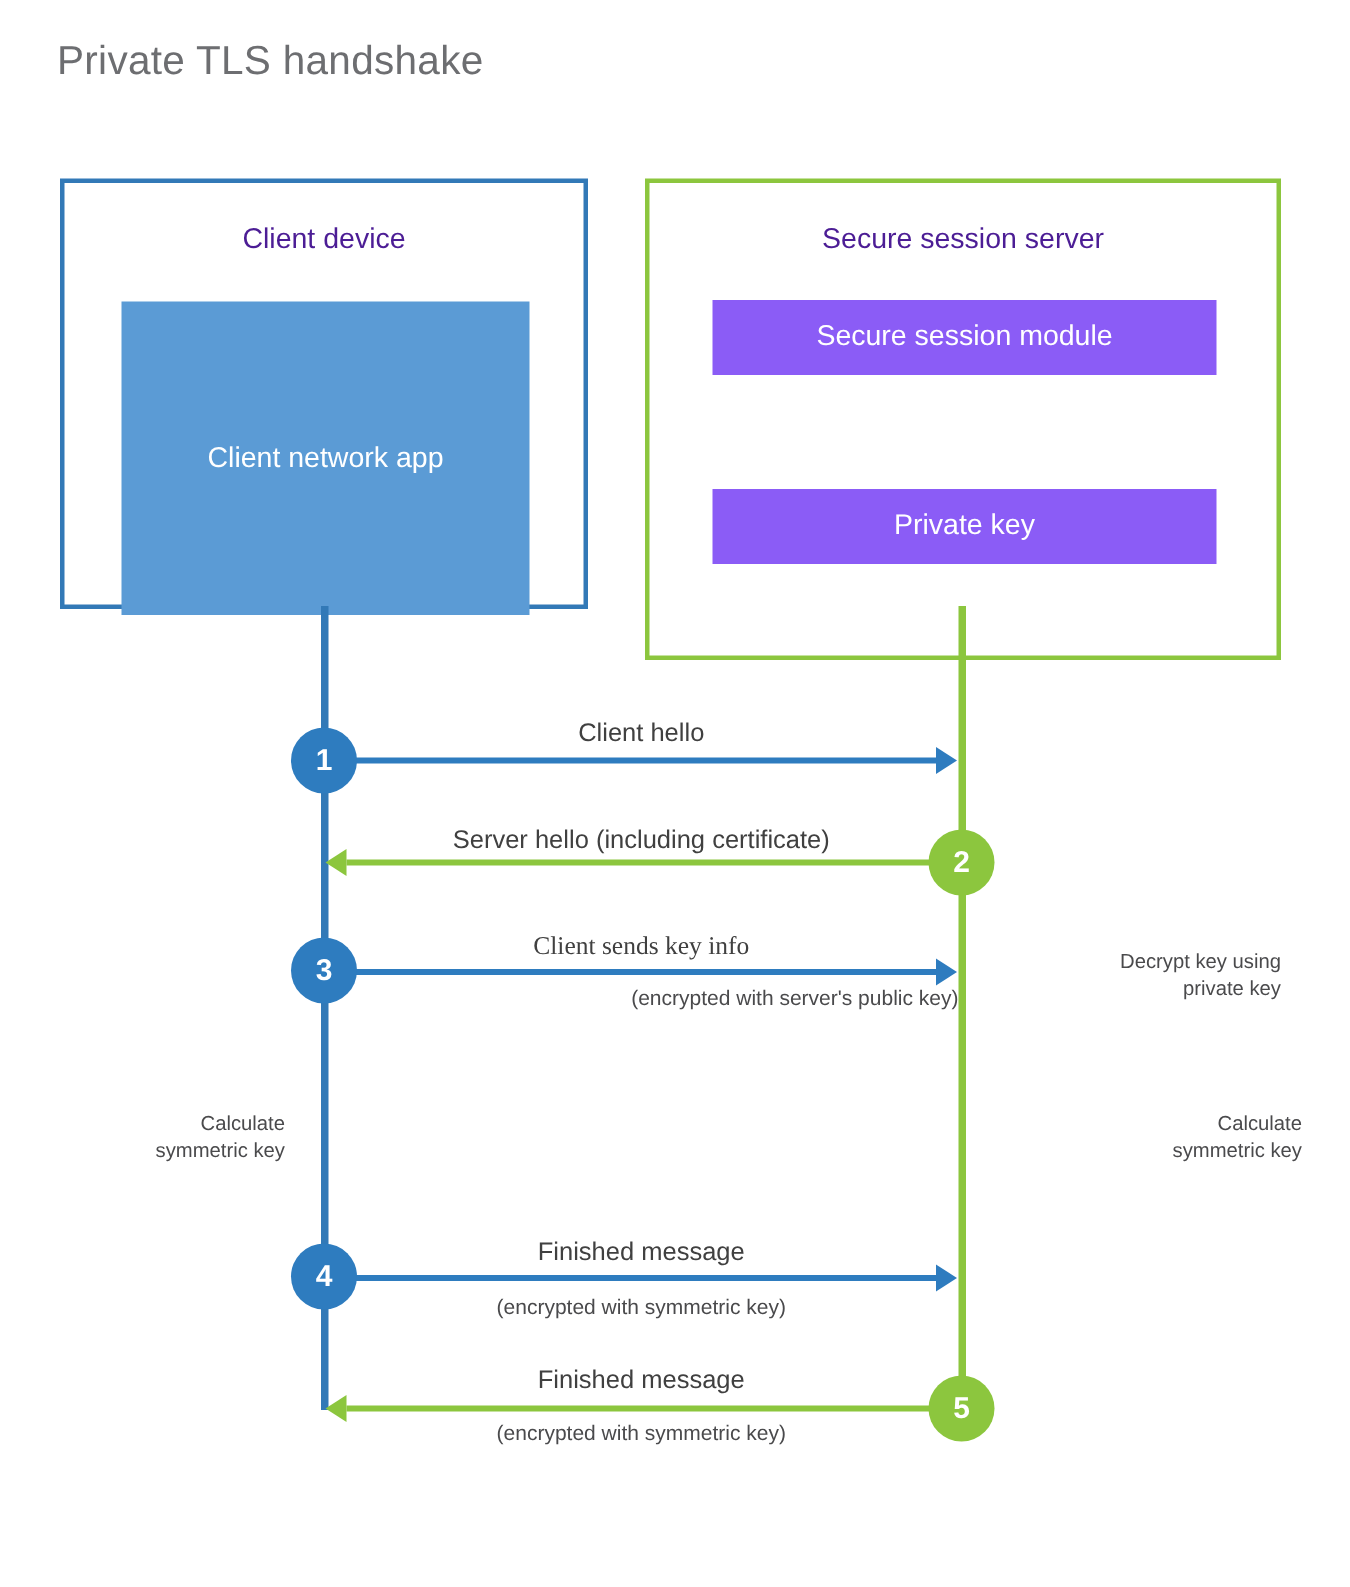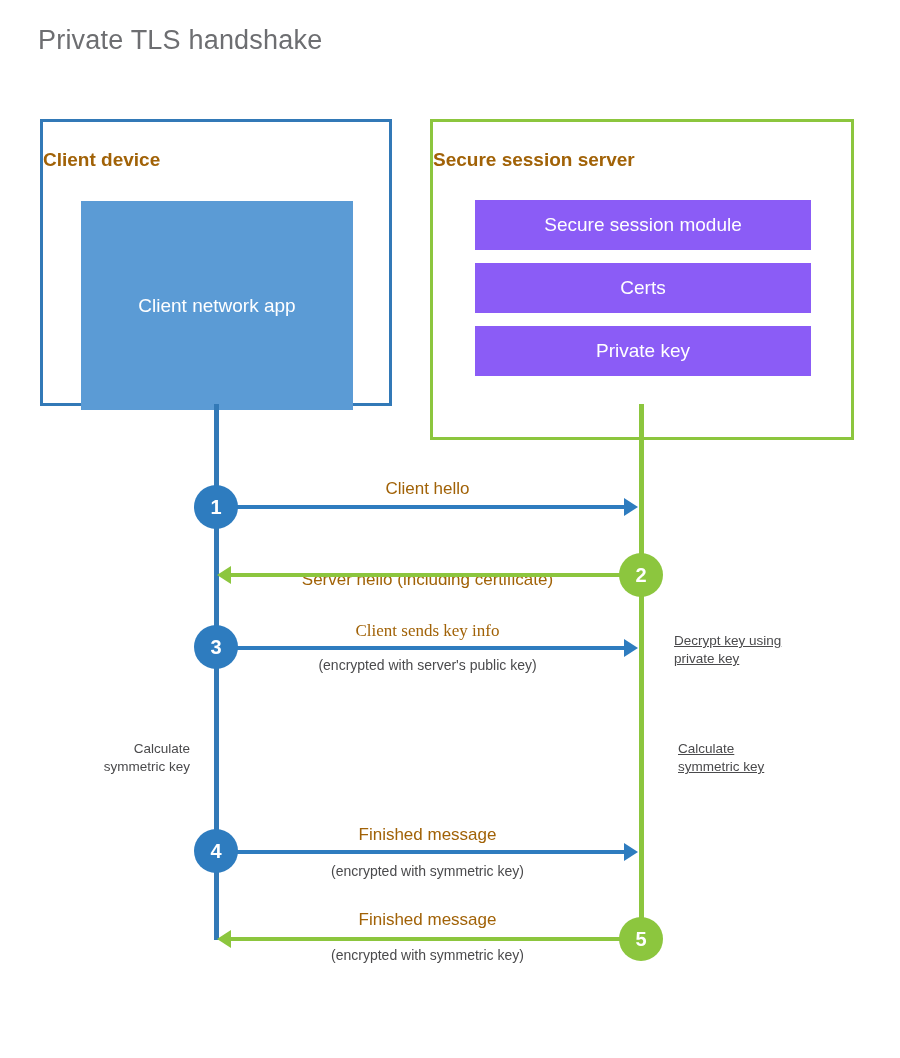--- a/index.html
+++ b/index.html
@@ -51,24 +51,24 @@
     top: 119px;
     width: 424px;
     height: 321px;
     border: 3px solid #8cc63e;
   }
   .entity-title {
     position: absolute;
     left: 0;
     right: 0;
     top: 27px;
-    text-align: left;
+    text-align: center;
     font-size: 19px;
-    font-weight: bold;
-    color: #a16207;
+    font-weight: normal;
+    color: #4c1d95;
   }
 
   
   #client-app-block {
     position: absolute;
     left: 38px;
     top: 79px;
     width: 272px;
     height: 209px;
     background: #5b9bd5;
@@ -157,21 +157,21 @@
     border-top: 9px solid transparent;
     border-bottom: 9px solid transparent;
   }
   .arrow-head.right.blue  { border-left: 14px solid #2e7cbf; }
   .arrow-head.left.green  { border-right: 14px solid #8cc63e; }
 
   
   .msg-label {
     position: absolute;
     text-align: center;
-    color: #a16207;
+    color: #404040;
     white-space: nowrap;
   }
   .msg-primary {
     font-size: 17px;
     font-weight: 400;
   }
   .msg-sub {
     font-size: 14px;
     font-weight: 400;
     color: #4a4a4c;
@@ -179,58 +179,57 @@
 
   
   .side-note {
     position: absolute;
     font-size: 13.5px;
     color: #4a4a4c;
     line-height: 1.35;
     white-space: pre-line;
   }
   .side-note.left  { text-align: right; }
-  .side-note.right { text-align: left; text-decoration: underline; }
+  .side-note.right { text-align: right; }
 </style>
 </head>
 <body>
 
 <div class="canvas">
 
   <div id="page-title">Private TLS handshake</div>
 
   <div class="entity-box" id="client-device-box">
     <div class="entity-title">Client device</div>
     <div id="client-app-block">Client network app</div>
   </div>
 
   <div class="entity-box" id="server-box">
     <div class="entity-title">Secure session server</div>
     <div class="server-bar" id="server-bar-0">Secure session module</div>
-    <div class="server-bar" id="server-bar-1">Certs</div>
     <div class="server-bar" id="server-bar-2">Private key</div>
   </div>
 
   <div class="lifeline" id="client-lifeline"></div>
   <div class="lifeline" id="server-lifeline"></div>
 
   <div class="msg-label msg-primary" style="left:216px; top:479px; width:423px;">Client hello</div>
   <div class="arrow-line blue" style="left:216px; top:505px; width:408px;"></div>
   <div class="arrow-head right blue" style="left:624px; top:498px;"></div>
   <div class="step-circle blue" id="step-circle-1">1</div>
 
-  <div class="msg-label msg-primary" style="left:216px; top:550px; width:423px;margin-top:20px;">Server hello (including certificate)</div>
+  <div class="msg-label msg-primary" style="left:216px; top:550px; width:423px;">Server hello (including certificate)</div>
   <div class="arrow-line green" style="left:231px; top:573px; width:408px;"></div>
   <div class="arrow-head left green" style="left:217px; top:566px;"></div>
   <div class="step-circle green" id="step-circle-2">2</div>
 
   <div class="msg-label msg-primary" style="left:216px; top:621px; width:423px;font-family:Liberation Serif, serif;">Client sends key info</div>
   <div class="arrow-line blue" style="left:216px; top:646px; width:408px;"></div>
   <div class="arrow-head right blue" style="left:624px; top:639px;"></div>
-  <div class="msg-label msg-sub" style="left:216px; top:657px; width:423px;">(encrypted with server's public key)</div>
+  <div class="msg-label msg-sub" style="left:216px; top:657px; width:423px;text-align:right;">(encrypted with server's public key)</div>
   <div class="step-circle blue" id="step-circle-3">3</div>
 
   <div class="side-note right" style="left:674px; top:632px; width:180px;">Decrypt key using
 private key</div>
 
   <div class="side-note left" style="left:24px; top:740px; width:166px;">Calculate
 symmetric key</div>
   <div class="side-note right" style="left:678px; top:740px; width:190px;">Calculate
 symmetric key</div>
 

